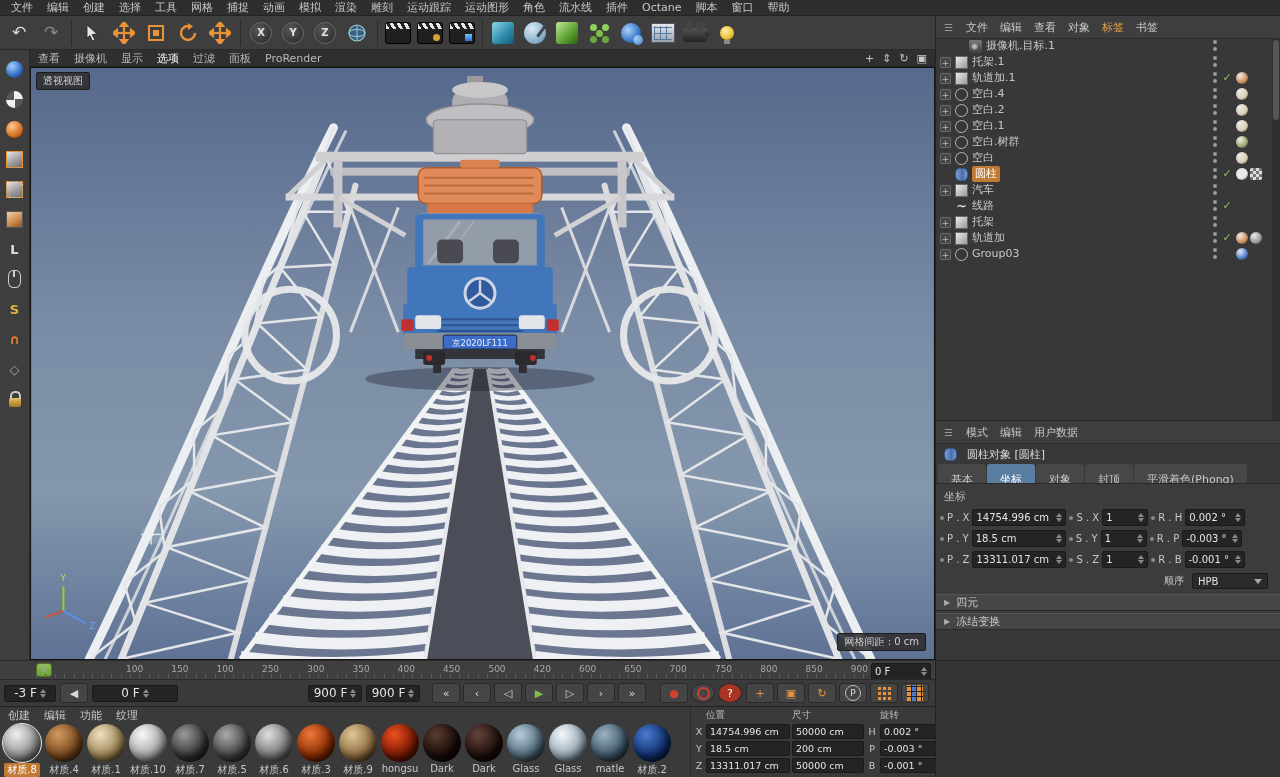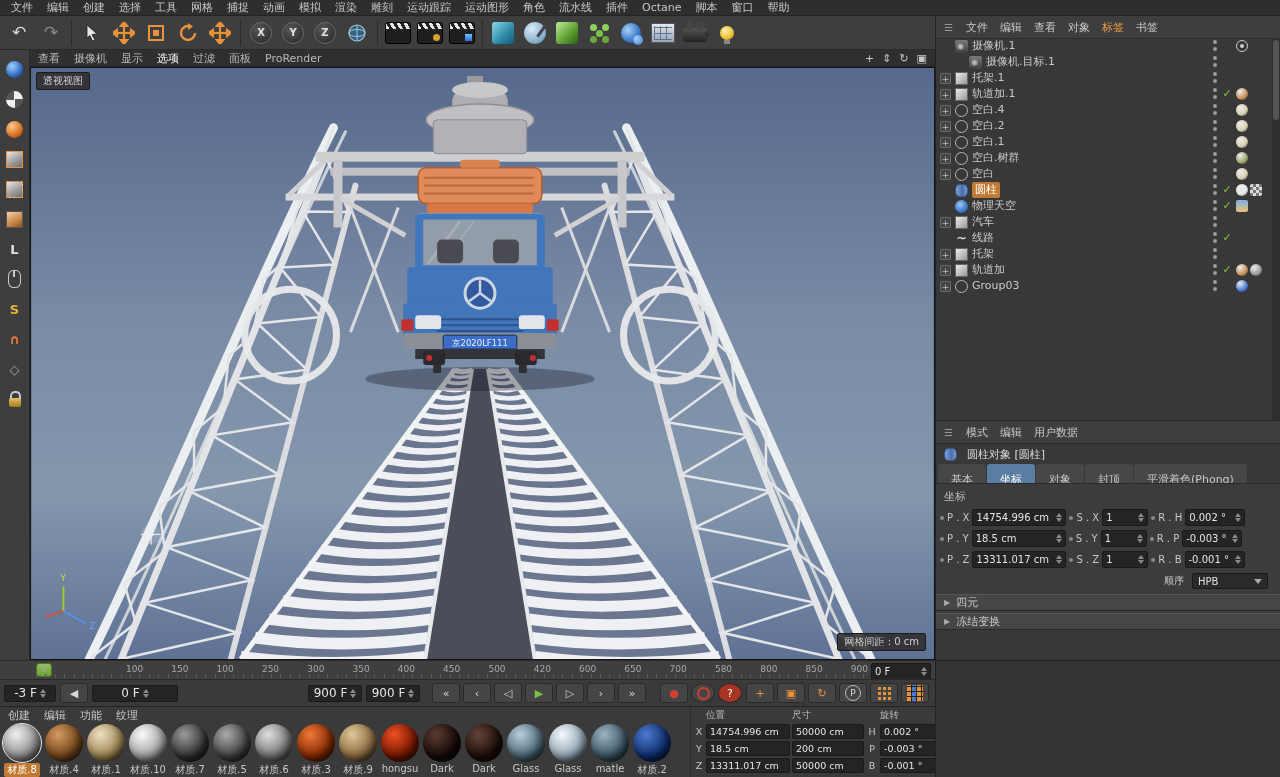--- a/index.html
+++ b/index.html
@@ -551,32 +551,20 @@
     <div class="pnl-header" id="om-header">
       <span class="burger">☰</span>
     <span class="pm">文件</span>
         <span class="pm">编辑</span>
         <span class="pm">查看</span>
         <span class="pm">对象</span>
         <span class="pm hl">标签</span>
         <span class="pm">书签</span>
       </div>
     <div id="om-tree">
-        <div class="orow" style="padding-left: 4px;">
-          <span class="oexp blank"></span>
-          <span class="oi oi-camera"></span>
-          <span class="olabel">摄像机.1</span>
-          <span class="orgt">
-            <span class="odots"></span>
-            <span class="ocheck"></span>
-            <span class="otags">
-              <span class="tag tag-target"></span>
-            </span>
-          </span>
-        </div>
         <div class="orow" style="padding-left: 18px;">
           <span class="oexp blank"></span>
           <span class="oi oi-camera"></span>
           <span class="olabel">摄像机.目标.1</span>
           <span class="orgt">
             <span class="odots"></span>
             <span class="ocheck"></span>
             <span class="otags"></span>
           </span>
         </div>
@@ -665,32 +653,20 @@
         <div class="orow" style="padding-left: 4px;">
           <span class="oexp blank"></span>
           <span class="oi oi-cylinder"></span>
           <span class="olabel sel">圆柱</span>
           <span class="orgt">
             <span class="odots"></span>
             <span class="ocheck on"></span>
             <span class="otags">
               <span class="tag" style="background: radial-gradient(circle at 35% 30%, rgba(255, 255, 255, 0.9), rgb(232, 232, 232) 60%, rgba(0, 0, 0, 0.35));"></span>
               <span class="tag tag-checker"></span>
-            </span>
-          </span>
-        </div>
-        <div class="orow" style="padding-left: 4px;">
-          <span class="oexp blank"></span>
-          <span class="oi oi-sky"></span>
-          <span class="olabel">物理天空</span>
-          <span class="orgt">
-            <span class="odots"></span>
-            <span class="ocheck on"></span>
-            <span class="otags">
-              <span class="tag tag-sky"></span>
             </span>
           </span>
         </div>
         <div class="orow" style="padding-left: 4px;">
           <span class="oexp">+</span>
           <span class="oi oi-cube"></span>
           <span class="olabel">汽车</span>
           <span class="orgt">
             <span class="odots"></span>
             <span class="ocheck"></span>
@@ -895,21 +871,21 @@
       <span class="tick-label" style="left: 270.5px;">250</span>
       <span class="tick-label" style="left: 315.8px;">300</span>
       <span class="tick-label" style="left: 361.1px;">350</span>
       <span class="tick-label" style="left: 406.4px;">400</span>
       <span class="tick-label" style="left: 451.7px;">450</span>
       <span class="tick-label" style="left: 497px;">500</span>
       <span class="tick-label" style="left: 542.3px;">420</span>
       <span class="tick-label" style="left: 587.6px;">600</span>
       <span class="tick-label" style="left: 632.9px;">650</span>
       <span class="tick-label" style="left: 678.2px;">700</span>
-      <span class="tick-label" style="left: 723.5px;">580</span>
+      <span class="tick-label" style="left: 723.5px;">750</span>
       <span class="tick-label" style="left: 768.8px;">800</span>
       <span class="tick-label" style="left: 814.1px;">850</span>
       <span class="tick-label" style="left: 859.4px;">900</span>
     </div>
 
   <div id="transport" class="abs">
     <span class="fld trfld" style="width:44px">
       <span>-3 F</span>
       <span class="spin">
           <i class="up"></i>

